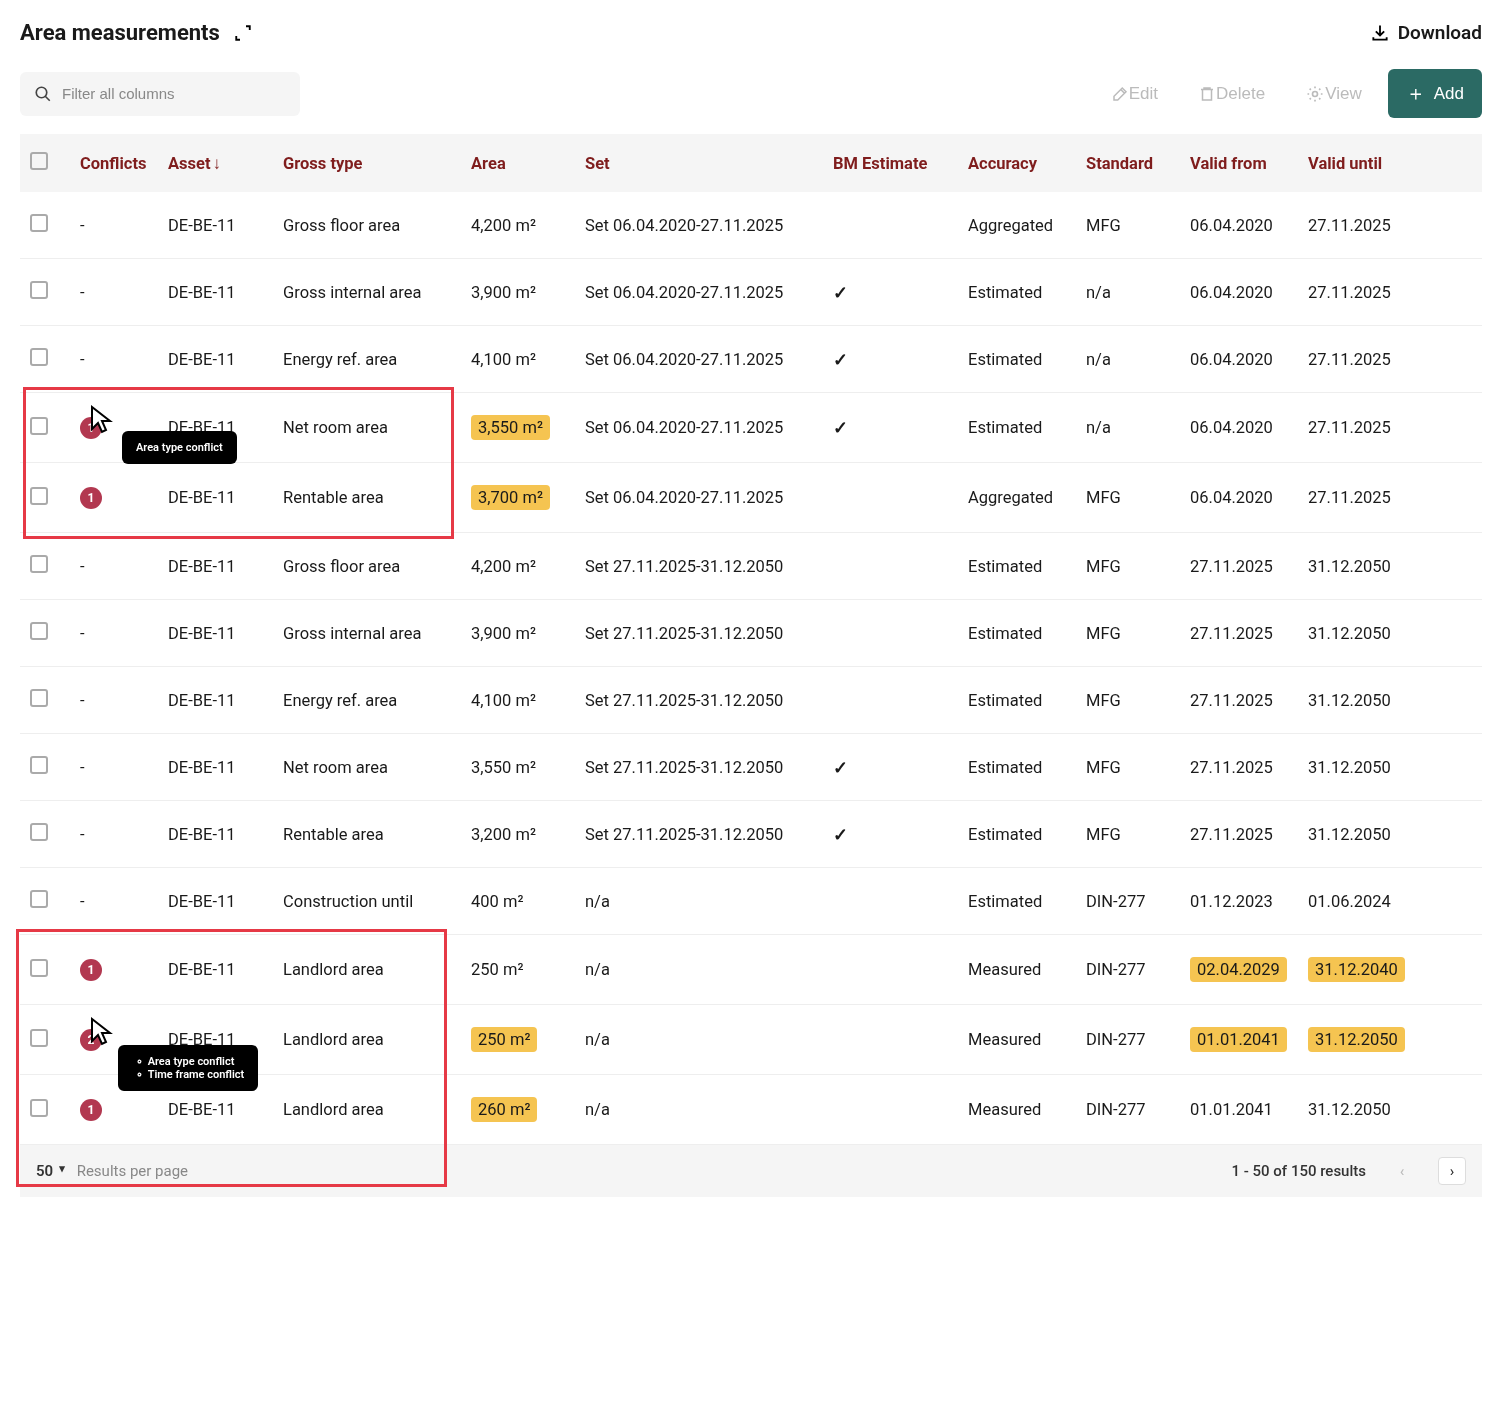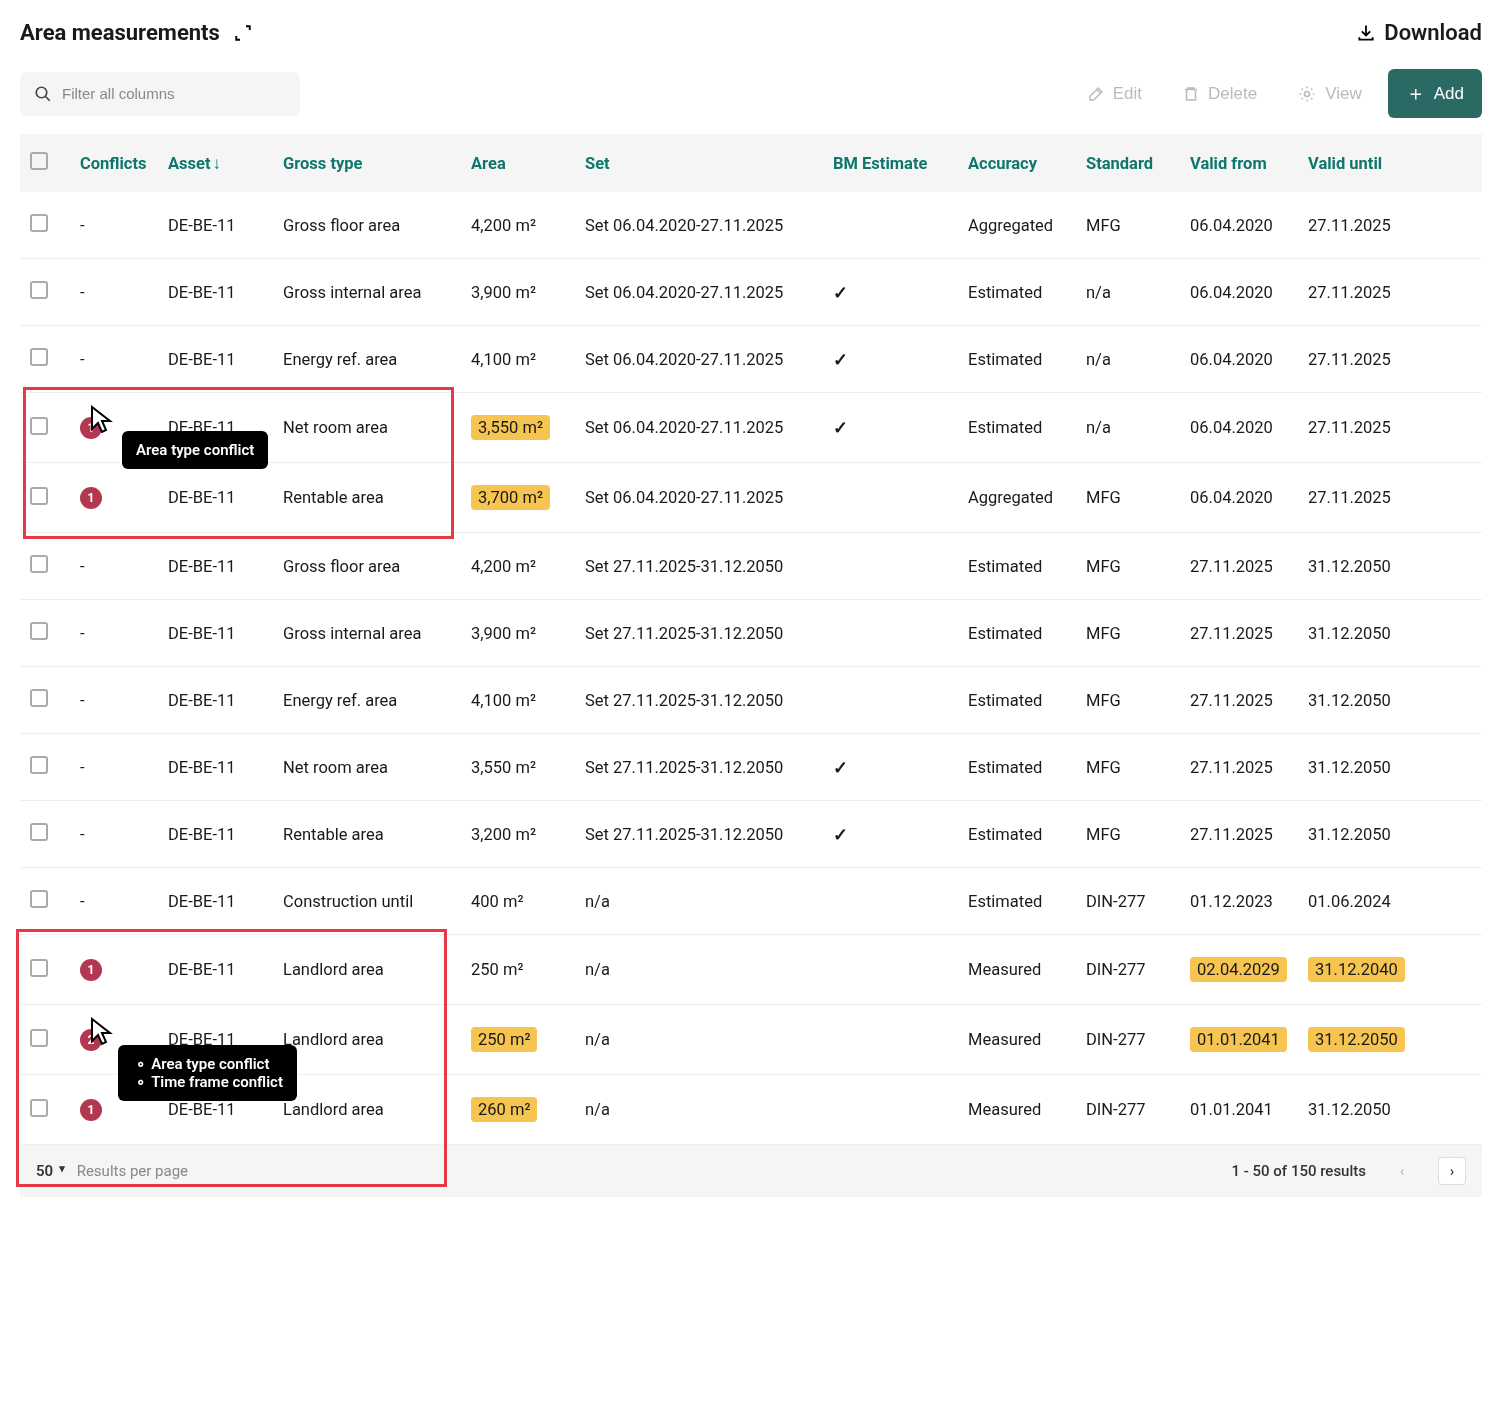--- a/index.html
+++ b/index.html
@@ -2,42 +2,42 @@
 <html><head>
 <meta charset="utf-8">
 <style>
 * { box-sizing: border-box; margin: 0; padding: 0; }
 body { font-family: -apple-system, BlinkMacSystemFont, "Segoe UI", Roboto, sans-serif; background: #fff; color: #1a1a1a; font-size: 14px; padding: 20px; width: 1502px; }
 .wrap { position: relative; }
 .header-row { display: flex; justify-content: space-between; margin-bottom: 24px; }
 .title-group { display: flex; align-items: center; gap: 14px; }
 .page-title { font-size: 22px; font-weight: 700; }
 .expand-icon { font-size: 18px; cursor: pointer; transform: rotate(90deg); display:inline-block;}
-.download-group { display: flex; align-items: center; gap: 8px; cursor: pointer; font-weight: 600; font-size: 22px;}
+.download-group { display: flex; align-items: center; gap: 8px; cursor: pointer; font-weight: 600; font-size: 19px;}
 .toolbar-row { display: flex; justify-content: space-between; align-items: center; margin-bottom: 16px; }
 .filter-box { display: flex; align-items: center; gap: 10px; background: #f5f5f5; border-radius: 6px; padding: 10px 14px; width: 280px; height: 44px;}
 .filter-box input { border: none; background: transparent; outline: none; font-size: 15px; width: 100%; color: #555; }
 .filter-box input::placeholder { color: #888; }
 .actions-group { display: flex; align-items: center; gap: 12px; }
-.action-btn { display: flex; align-items: center; gap: 8px; padding: 9px 14px; border-radius: 6px; border: none; background: transparent; color: #bbb; font-size: 17px; cursor: pointer; }
+.action-btn { display: flex; align-items: center; gap: 0; padding: 9px 14px; border-radius: 6px; border: none; background: transparent; color: #bbb; font-size: 17px; cursor: pointer; }
 .action-btn svg { stroke: #bbb; }
 .add-btn { display: flex; align-items: center; gap: 8px; background: #2b6a64; color: #fff; border: none; padding: 11px 18px; border-radius: 6px; font-size: 17px; font-weight: 500; cursor: pointer; }
 table { width: 100%; border-collapse: collapse; font-size: 16.5px; }
 thead { background: #f5f5f5; }
-thead th { text-align: left; padding: 18px 10px; font-weight: 700; color: #0f766e; font-size: 16.5px; white-space: nowrap;}
+thead th { text-align: left; padding: 18px 10px; font-weight: 700; color: #7f1d1d; font-size: 16.5px; white-space: nowrap;}
 tbody td { padding: 22px 10px; border-bottom: 1px solid #eee; vertical-align: middle; white-space: nowrap;}
 .checkbox { width: 18px; height: 18px; border: 2px solid #aaa; border-radius: 3px; display: inline-block; cursor: pointer; }
 .badge-num { display: inline-flex; align-items: center; justify-content: center; width: 22px; height: 22px; border-radius: 50%; background: #b23850; color: #fff; font-size: 12px; font-weight: 700; }
 .highlight { background: #f5c451; padding: 3px 7px; border-radius: 4px; display: inline-block; }
 .checkmark { font-size: 18px; font-weight: bold; }
 .sort-arrow { font-size: 17px; margin-left: 2px; }
 .red-box { position: absolute; border: 3px solid #e63946; pointer-events: none; }
 .cursor-overlay { position: absolute; pointer-events: none; }
 .cursor-overlay svg { width: 26px; height: 30px; }
-.tooltip-black { position: absolute; background: #000; color: #fff; padding: 10px 14px; border-radius: 6px; font-size: 15px; font-weight: 600; pointer-events: none; }
+.tooltip-black { position: absolute; background: #000; color: #fff; padding: 10px 14px; border-radius: 6px; font-size: 11px; font-weight: 600; pointer-events: none; }
 .tooltip-black ul { list-style: none; padding: 0 0 0 4px; margin: 0;}
 .tooltip-black ul li::before { content: "∘ "; font-weight: bold; margin-right: 2px;}
 .footer-row { display: flex; justify-content: space-between; align-items: center; background: #f5f5f5; padding: 12px 16px; margin-top: 0; color: #888; font-size: 15px;}
 .footer-left { display: flex; align-items: center; gap: 12px;}
 .footer-right { display: flex; align-items: center; gap: 22px; color:#333; font-weight:500;}
 .page-nav-btn { width: 28px; height: 28px; display: inline-flex; align-items: center; justify-content: center; border-radius: 4px; background: #fff; border: 1px solid #ddd; cursor: pointer; font-size:15px; color:#333;}
 .page-nav-btn.disabled { background: transparent; border:none; color: #bbb; }
 .perpage-sel { display:flex; align-items:flex-start; gap:6px; font-weight:600; color:#333;}
 .icon-svg { display:inline-flex; }
 .th-checkbox{width:50px;}

